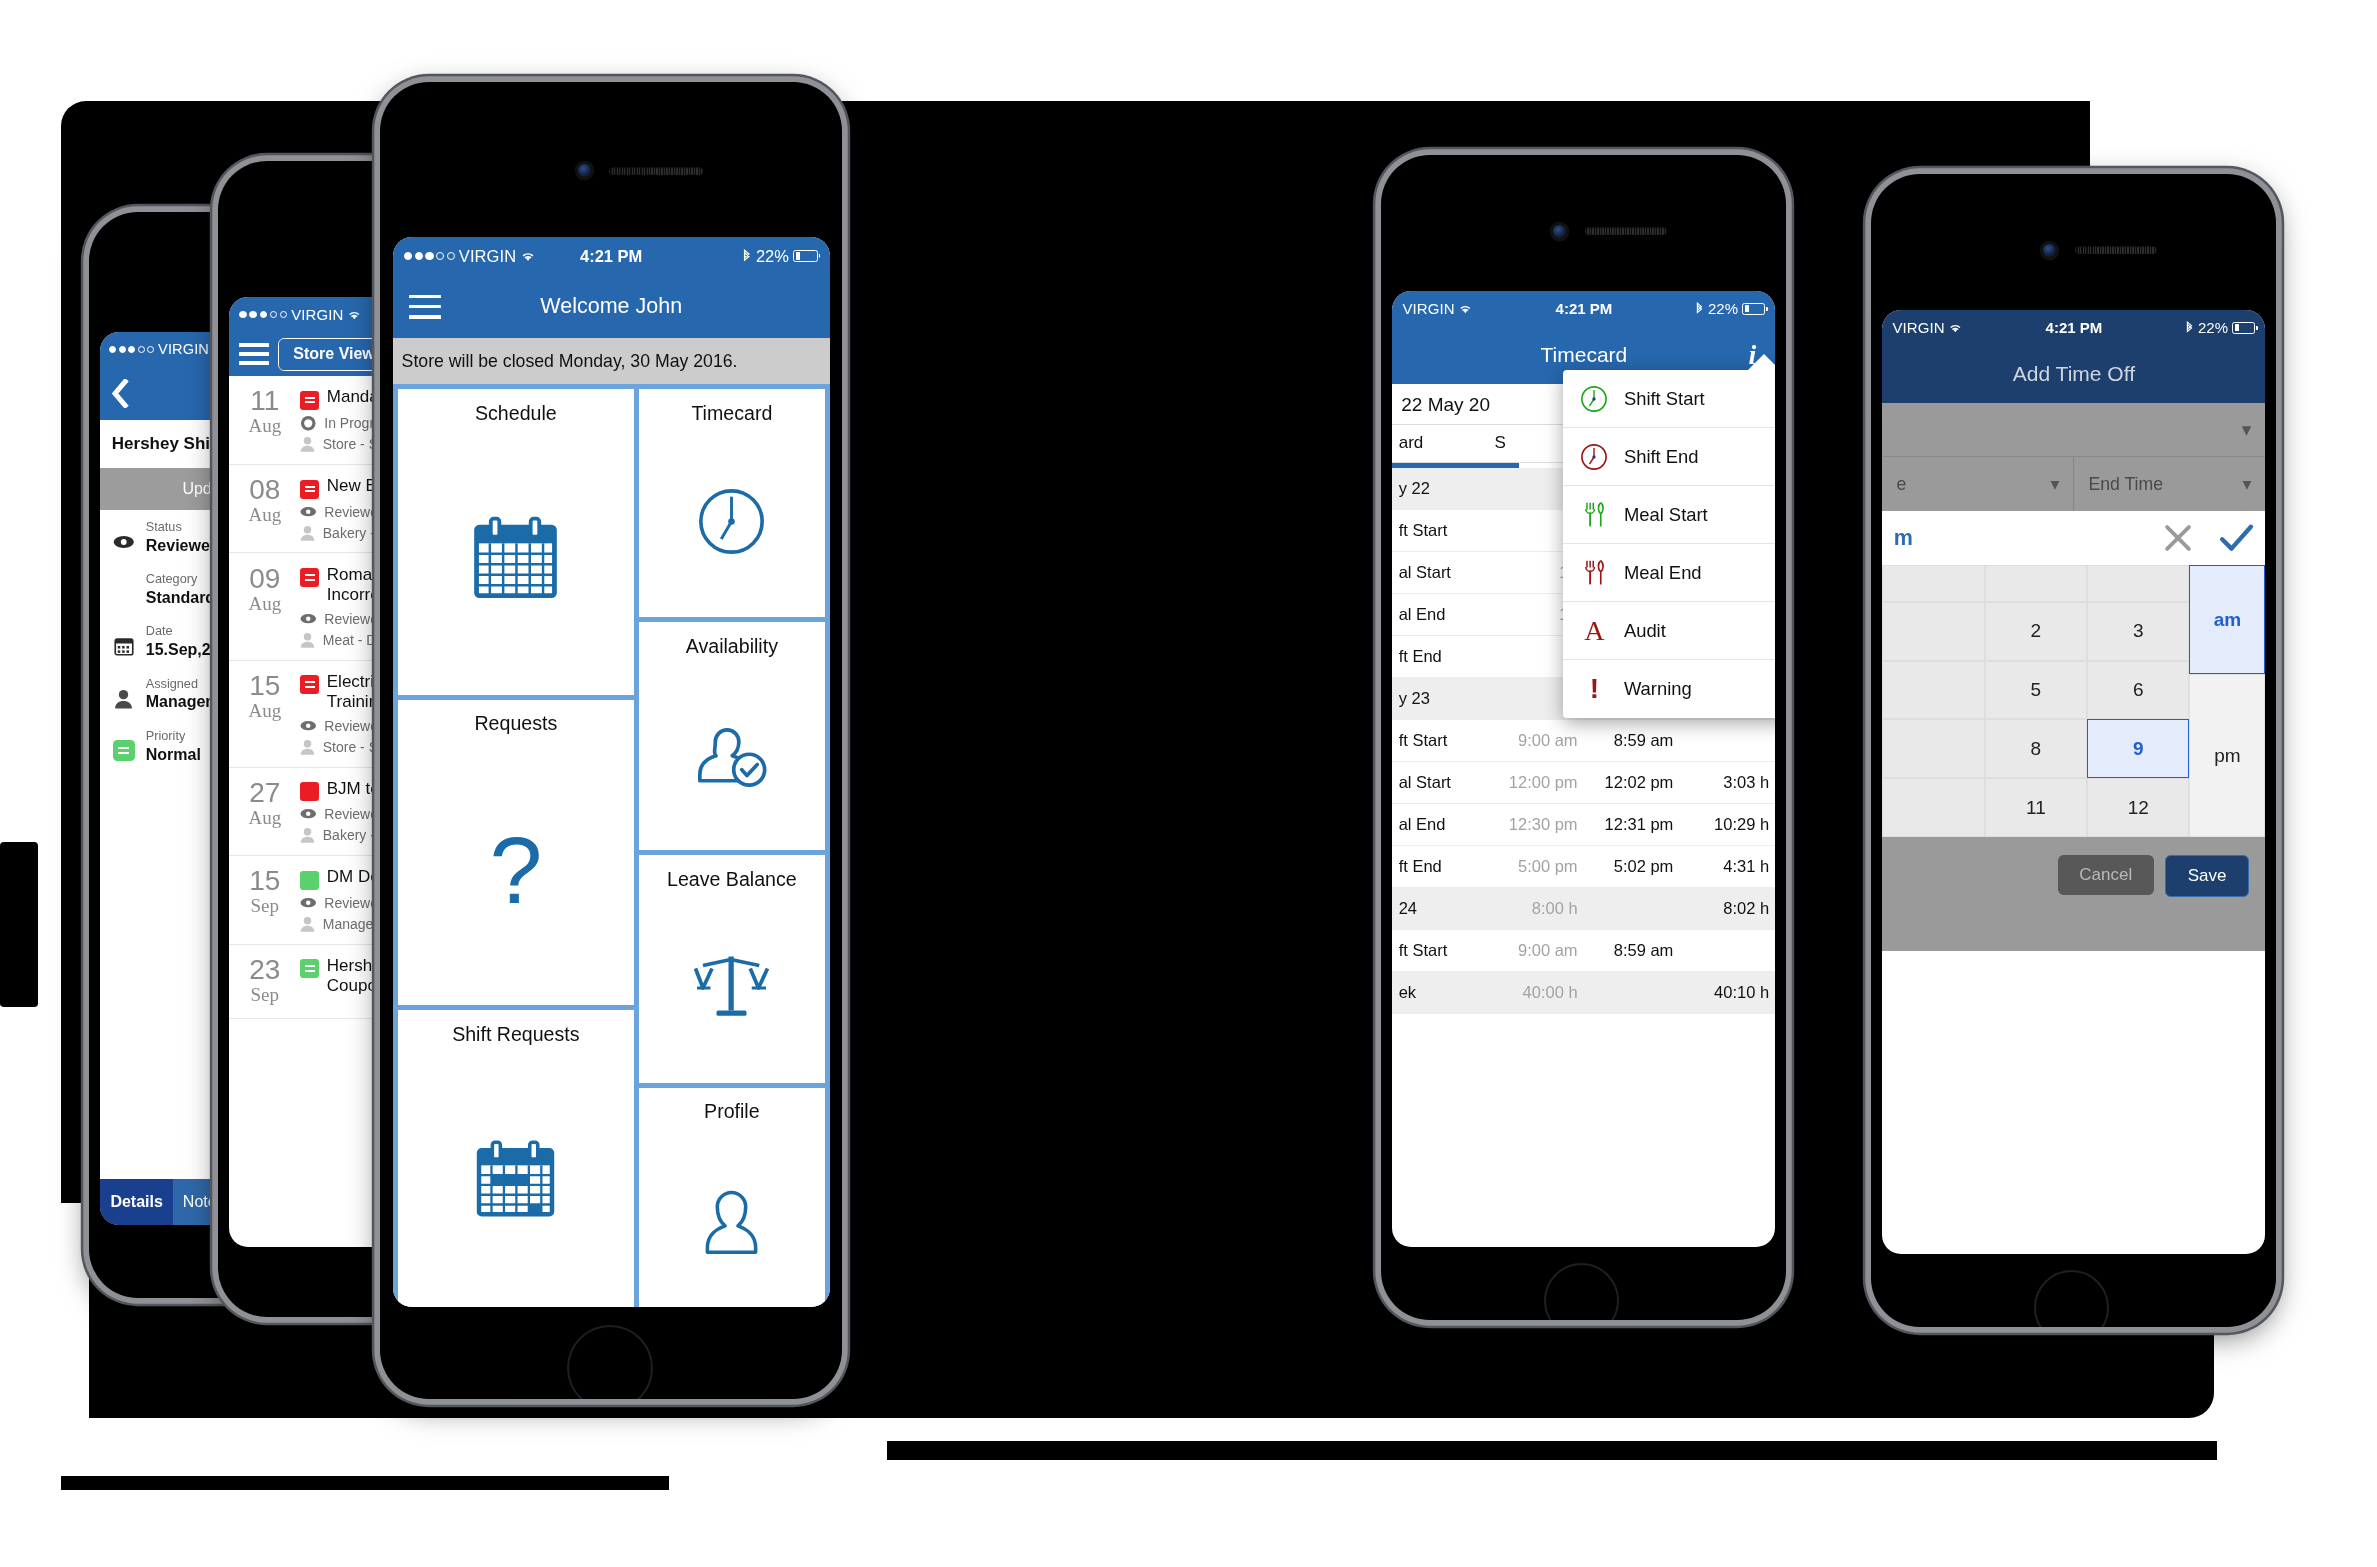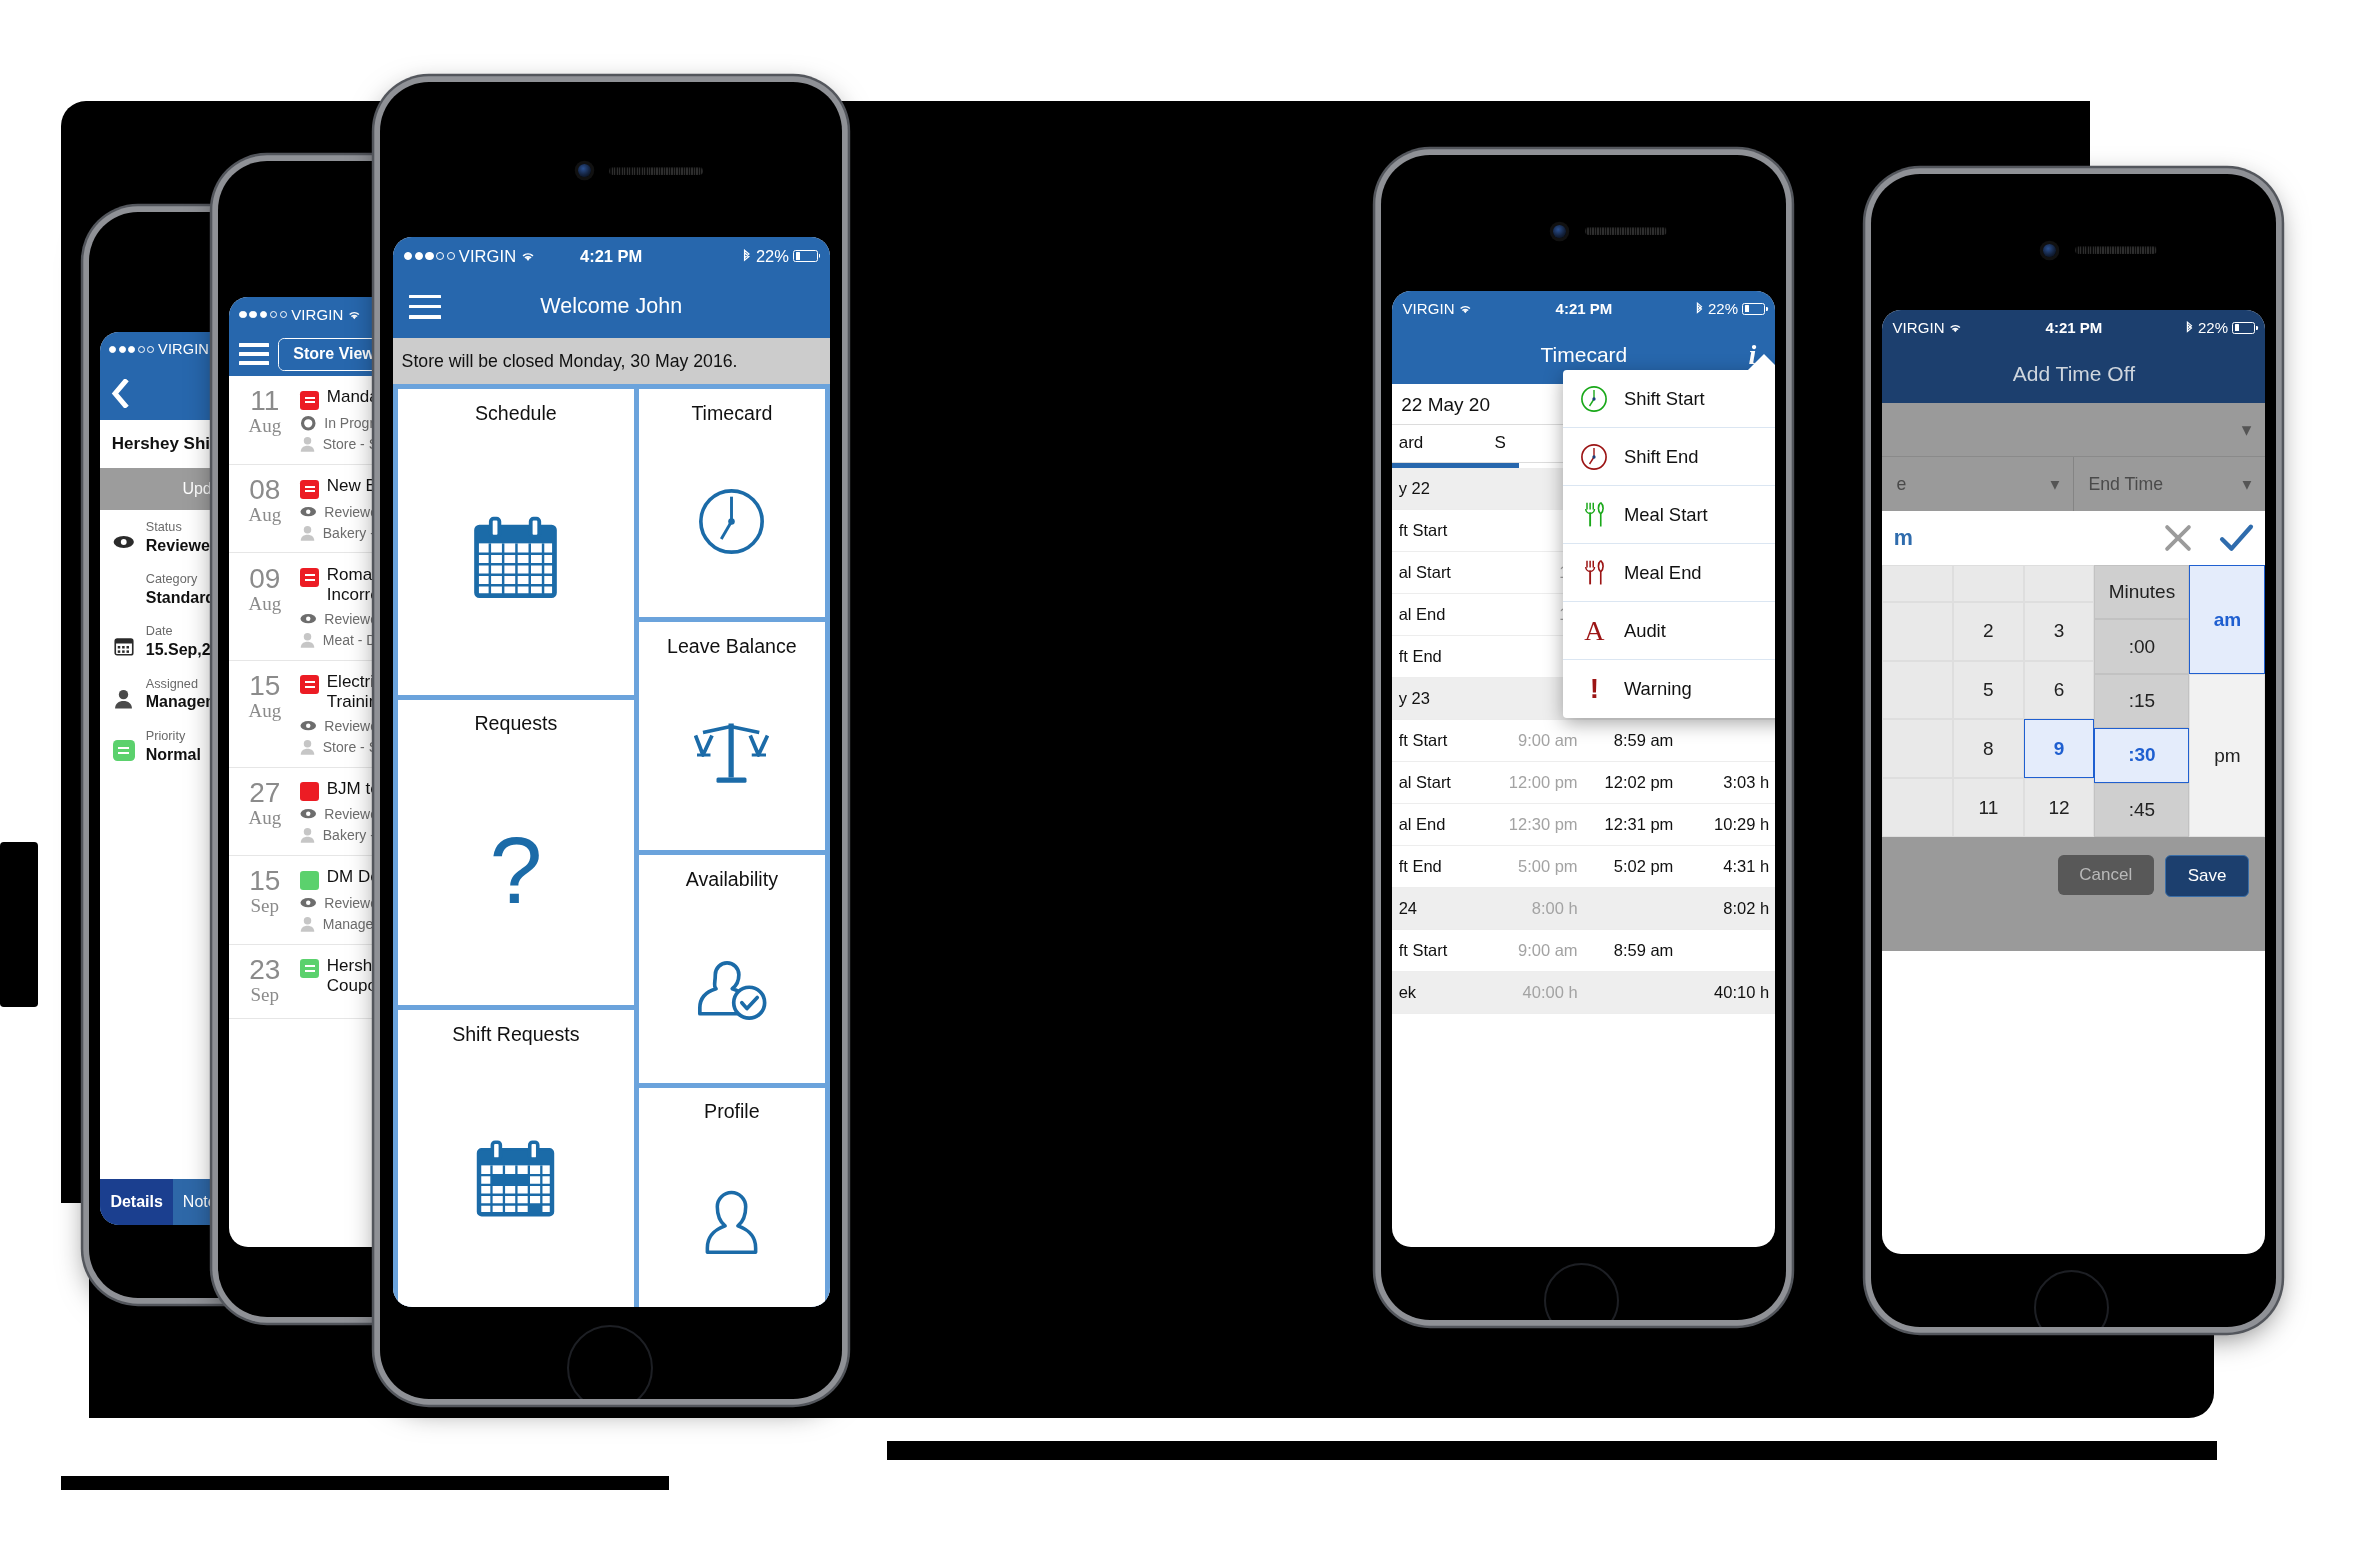--- a/index.html
+++ b/index.html
@@ -689,46 +689,46 @@
             <div class="art">
               <svg width="73" height="73" viewBox="0 0 100 100">
                 <circle cx="50" cy="50" r="42" fill="none" stroke="#1b6ba8" stroke-width="5"></circle>
                 <line x1="50" y1="50" x2="50" y2="16" stroke="#1b6ba8" stroke-width="4"></line>
                 <line x1="50" y1="50" x2="36" y2="74" stroke="#1b6ba8" stroke-width="4"></line>
                 <circle cx="50" cy="50" r="4.5" fill="#1b6ba8"></circle>
               </svg>
             </div>
           </div>
 
+          <div class="tile p3-avail">
+            <div class="lbl">Availability</div>
+            <div class="art">
+              <svg width="81" height="75" viewBox="0 0 110 100">
+                <path d="M33 34a16 16 0 1 1 32 0c0 11-5 16-9 19 10 3 22 10 22 26v8H12v-8c0-16 12-23 22-26-4-3-1-8-1-19z" fill="none" stroke="#1b6ba8" stroke-width="5" stroke-linejoin="round"></path>
+                <circle cx="79" cy="72" r="21" fill="#fff" stroke="#1b6ba8" stroke-width="5"></circle>
+                <path d="M69 72l7 8 14-15" fill="none" stroke="#1b6ba8" stroke-width="5" stroke-linecap="round" stroke-linejoin="round"></path>
+              </svg>
+            </div>
+          </div>
+
           <div class="tile p3-leave">
             <div class="lbl">Leave Balance</div>
             <div class="art">
               <svg width="75" height="75" viewBox="0 0 100 100">
                 <rect x="46" y="10" width="7" height="72" fill="#1b6ba8"></rect>
                 <rect x="30" y="82" width="40" height="7" rx="2" fill="#1b6ba8"></rect>
                 <path d="M12 22 L49 14 L87 22" fill="none" stroke="#1b6ba8" stroke-width="5" stroke-linejoin="round"></path>
                 <path d="M2 26 L12 52 L24 26" fill="none" stroke="#1b6ba8" stroke-width="5" stroke-linejoin="round"></path>
                 <line x1="4" y1="52" x2="22" y2="52" stroke="#1b6ba8" stroke-width="4"></line>
                 <path d="M75 26 L86 52 L98 26" fill="none" stroke="#1b6ba8" stroke-width="5" stroke-linejoin="round"></path>
                 <line x1="77" y1="52" x2="96" y2="52" stroke="#1b6ba8" stroke-width="4"></line>
               </svg>
             </div>
           </div>
 
-          <div class="tile p3-avail">
-            <div class="lbl">Availability</div>
-            <div class="art">
-              <svg width="81" height="75" viewBox="0 0 110 100">
-                <path d="M33 34a16 16 0 1 1 32 0c0 11-5 16-9 19 10 3 22 10 22 26v8H12v-8c0-16 12-23 22-26-4-3-1-8-1-19z" fill="none" stroke="#1b6ba8" stroke-width="5" stroke-linejoin="round"></path>
-                <circle cx="79" cy="72" r="21" fill="#fff" stroke="#1b6ba8" stroke-width="5"></circle>
-                <path d="M69 72l7 8 14-15" fill="none" stroke="#1b6ba8" stroke-width="5" stroke-linecap="round" stroke-linejoin="round"></path>
-              </svg>
-            </div>
-          </div>
-
           <div class="tile p3-prof">
             <div class="lbl">Profile</div>
             <div class="art">
               <svg width="71" height="75" viewBox="0 0 100 100">
                 <path d="M30 32a20 20 0 0 1 40 0c0 16-6 23-11 27 11 4 25 11 25 31v6H16v-6c0-20 14-27 25-31-5-4-11-11-11-27z" fill="none" stroke="#1b6ba8" stroke-width="5" stroke-linejoin="round"></path>
               </svg>
             </div>
           </div>
 
         </div>
@@ -999,27 +999,20 @@
 
           <div class="cell"></div>
           <div class="cell">8</div>
           <div class="cell sel">9</div>
 
           <div class="cell"></div>
           <div class="cell">11</div>
           <div class="cell">12</div>
         </div>
 
-        <div class="p5-mins">
-          <div class="cell min" style="flex:1;">Minutes</div>
-          <div class="cell min" style="flex:1;">:00</div>
-          <div class="cell min" style="flex:1;">:15</div>
-          <div class="cell sel" style="flex:1;">:30</div>
-          <div class="cell min" style="flex:1;">:45</div>
-        </div>
 
         <div class="p5-ampm">
           <div class="cell sel" style="flex:2;">am</div>
           <div class="cell ampm" style="flex:3;">pm</div>
         </div>
       </div>
 
       <div class="p5-foot">
         <span class="btn cancel">Cancel</span>
         <span class="btn save">Save</span>

